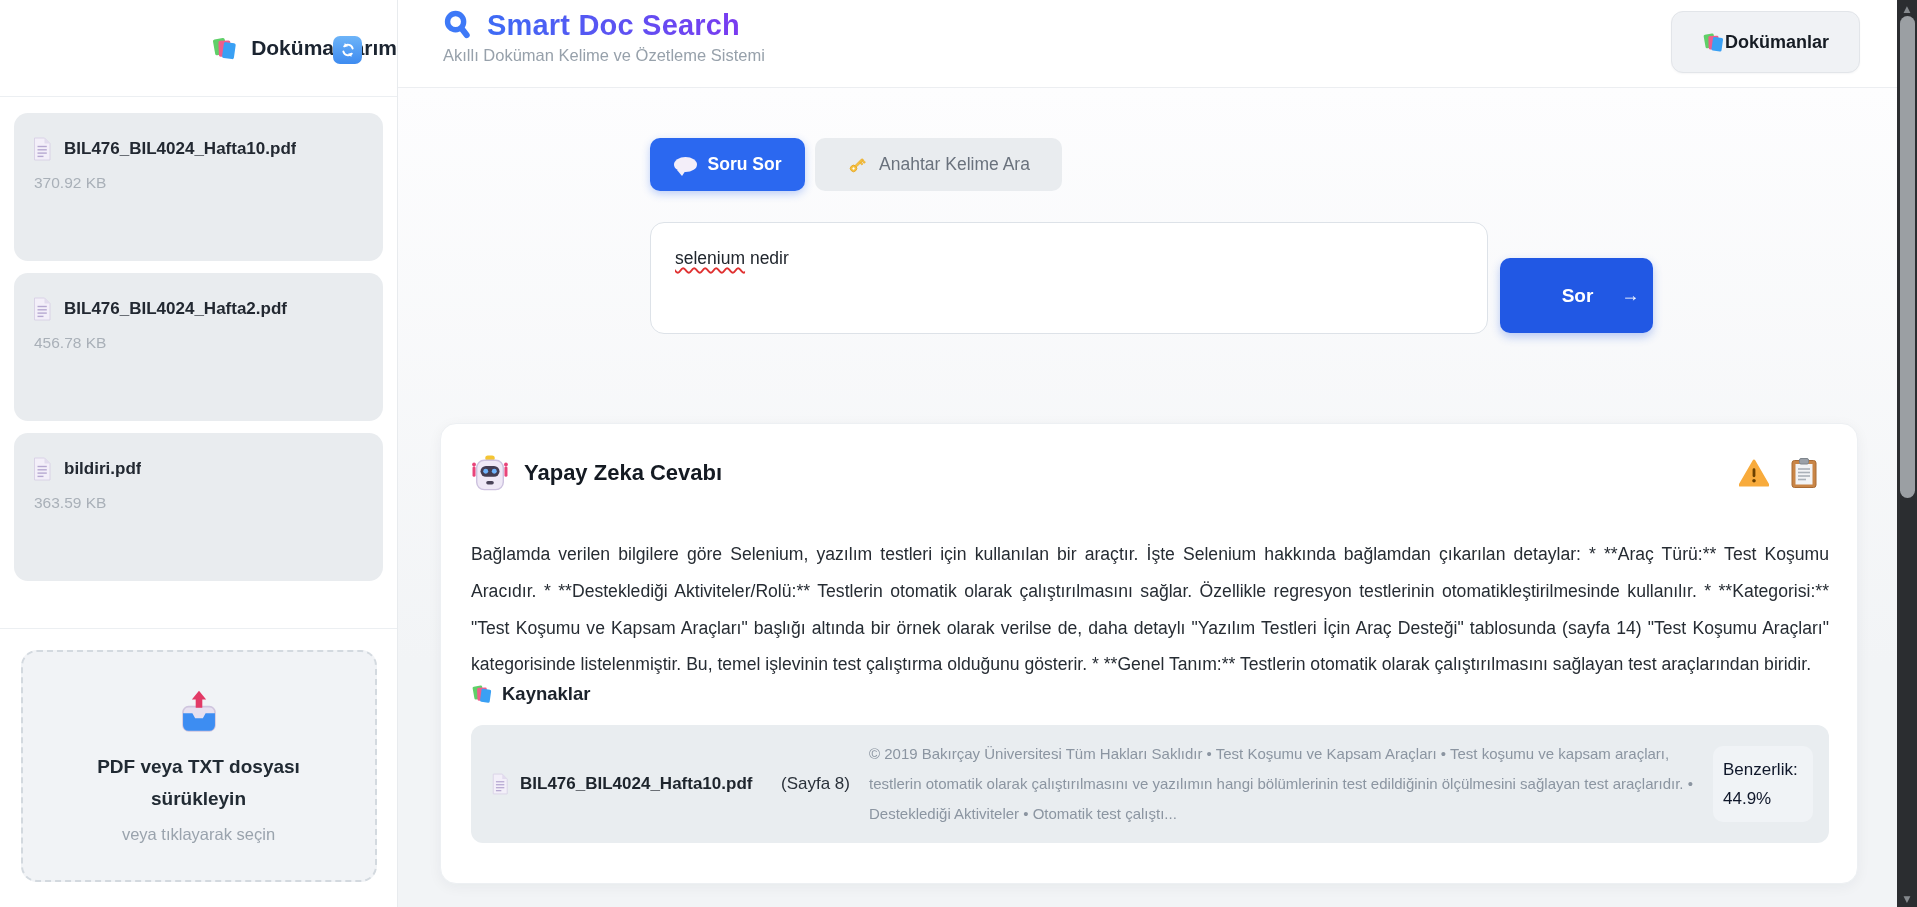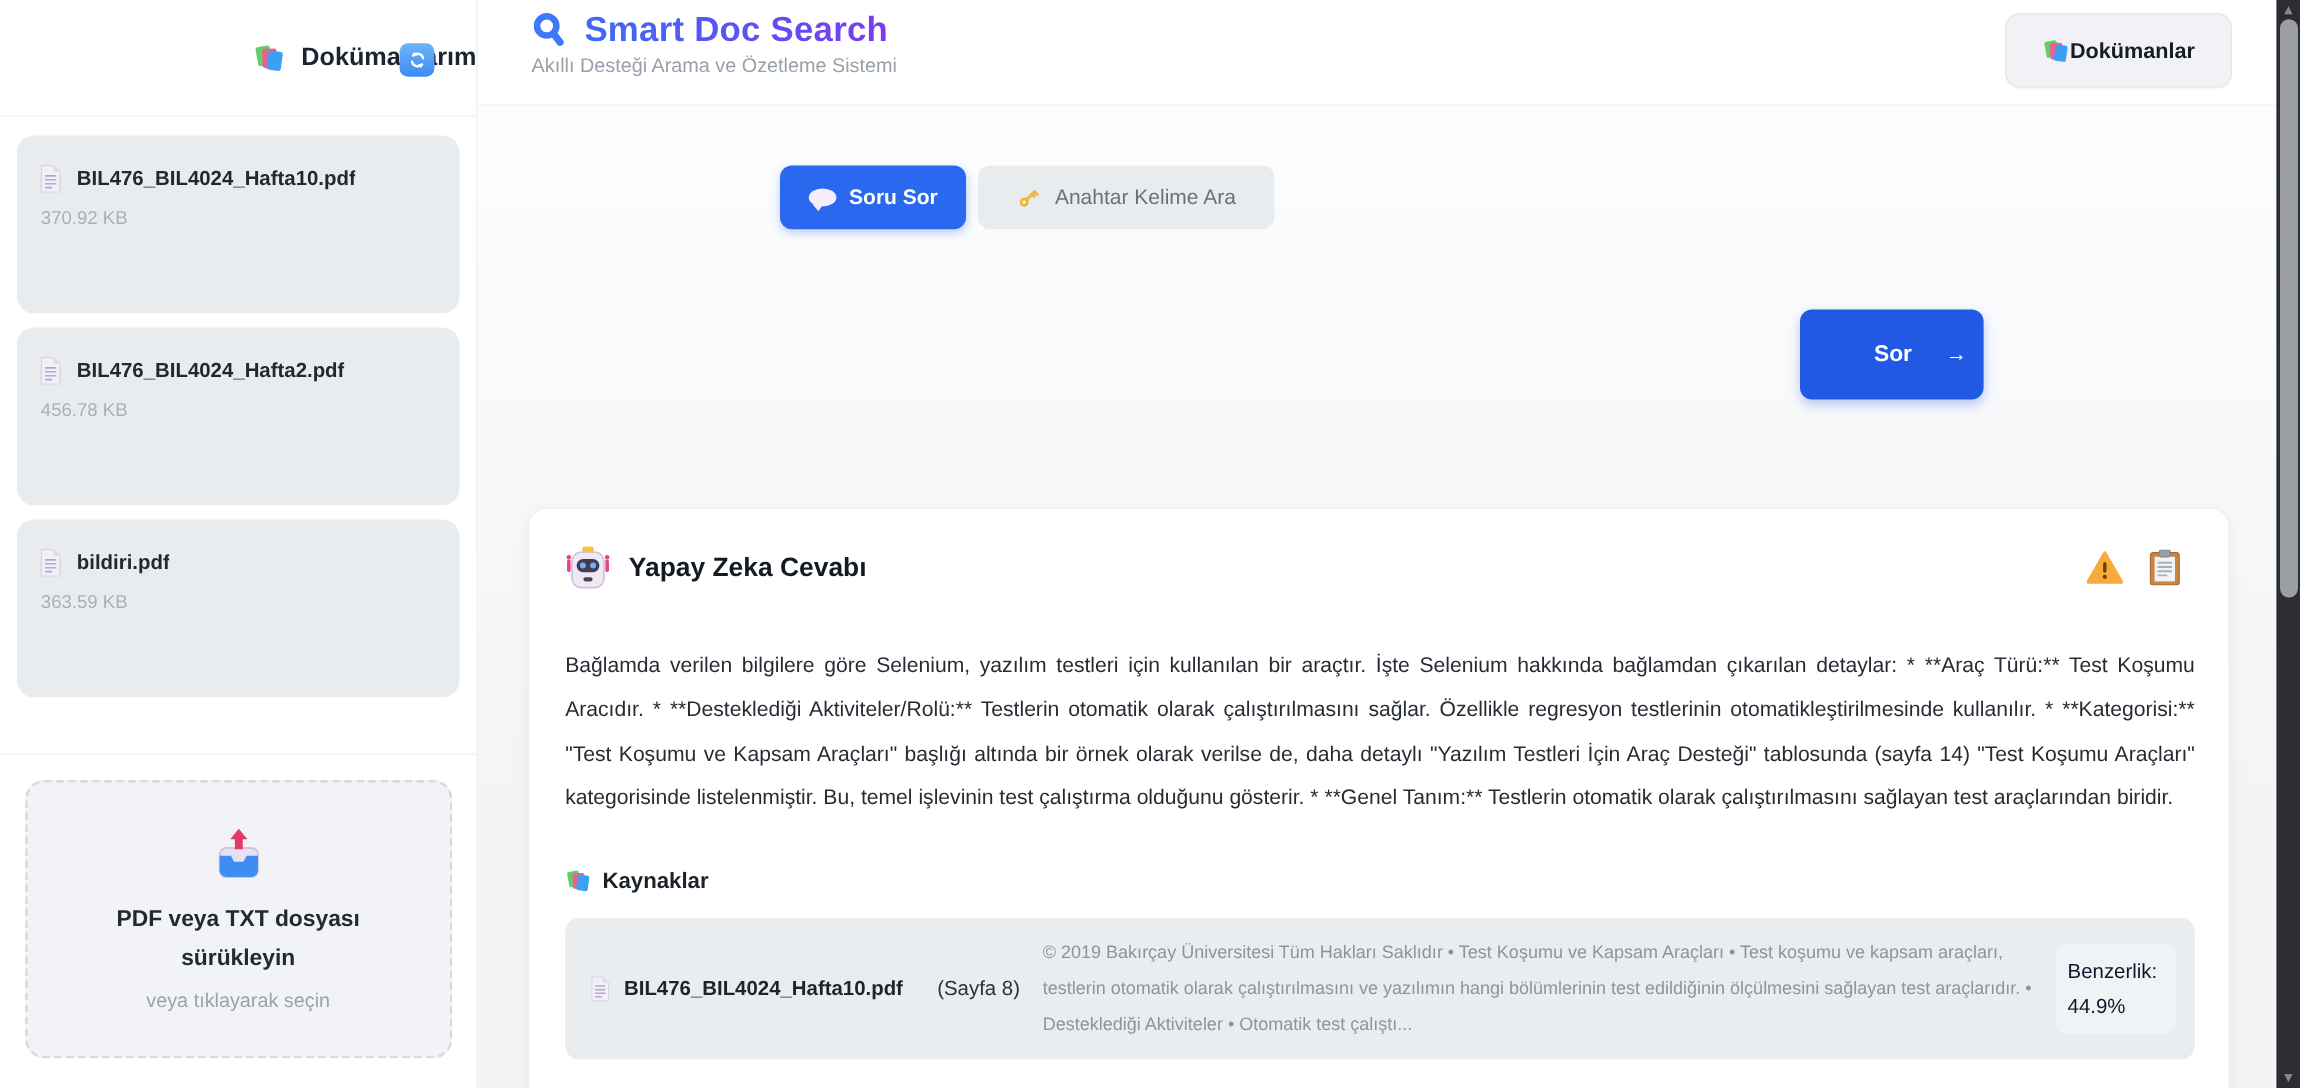--- a/index.html
+++ b/index.html
@@ -57,21 +57,21 @@
   .sor-btn .arrow { font-weight:400; font-size:18px; }
 
   
   .answer-card { position:absolute; left:42px; top:335px; width:1418px; background:#fff; border:1px solid #edf0f3;
                  border-radius:16px; padding:30px 28px 40px 30px; box-shadow:0 3px 14px rgba(20,30,50,.05); }
   .answer-header { display:flex; align-items:center; }
   .answer-title { font-size:22px; font-weight:700; color:#141a22; margin-left:15px; }
   .answer-actions { margin-left:auto; display:flex; align-items:center; gap:22px; padding-right:12px; }
   .answer-actions span { cursor:pointer; display:flex; }
   .answer-body { margin-top:44px; font-size:17.6px; line-height:36.8px; color:#262c33; text-align:justify; }
-  .sources-title { margin-top:40px; display:flex; align-items:center; gap:9px; font-size:18.5px; font-weight:700; color:#1b222b; }
+  .sources-title { display:flex; align-items:center; gap:9px; font-size:18.5px; font-weight:700; color:#1b222b; }
   .source-row { margin-top:20px; background:#e9edf0; border-radius:12px; height:118px; display:flex; align-items:center;
                 padding:0 16px 0 20px; cursor:pointer; }
   .src-file { display:flex; align-items:center; gap:11px; width:280px; flex:none; }
   .src-file span { font-size:17px; font-weight:700; color:#1d242c; white-space:nowrap; }
   .src-page { width:78px; flex:none; margin:0 10px; font-size:17px; color:#2a313a; line-height:30px; }
   .src-snippet { flex:1; font-size:15px; line-height:30px; color:#8b95a1; margin-right:14px; }
   .src-sim { width:100px; flex:none; background:#f0f3f6; border-radius:10px; padding:9px 10px; font-size:17px; line-height:29px; color:#0f172a; }
 
   
   .scrollbar { position:absolute; right:0; top:0; width:20px; height:907px; background:#2b2d30; }
@@ -186,21 +186,21 @@
       <div class="brand">
         <div class="brand-row">
           <span class="icon">
             <svg width="31" height="31" viewBox="0 0 32 32">
               <circle cx="13" cy="12" r="8.3" fill="none" stroke="#3e79f7" stroke-width="5.6"></circle>
               <line x1="19.5" y1="19.5" x2="24.5" y2="26" stroke="#3e79f7" stroke-width="6.2" stroke-linecap="round"></line>
             </svg>
           </span>
           <span class="app-title">Smart Doc Search</span>
         </div>
-        <div class="subtitle">Akıllı Desteği Arama ve Özetleme Sistemi</div>
+        <div class="subtitle">Akıllı Doküman Kelime ve Özetleme Sistemi</div>
       </div>
       <button class="docs-btn">
         <span class="icon">
           <svg width="23" height="23" viewBox="0 0 24 24">
               <use href="#g-books"></use>
             </svg>
         </span>
         <span>Dokümanlar</span>
       </button>
     </header>
@@ -219,20 +219,21 @@
               <circle cx="5.6" cy="12" r="1.3" fill="#fff"></circle>
               <rect x="8.6" y="10.8" width="12" height="2.4" rx="1" fill="#f6c344" stroke="#e5a41f" stroke-width=".7"></rect>
               <rect x="15" y="12.6" width="2" height="3.4" rx=".8" fill="#f6c344" stroke="#e5a41f" stroke-width=".7"></rect>
               <rect x="18.3" y="12.6" width="2" height="4" rx=".8" fill="#f6c344" stroke="#e5a41f" stroke-width=".7"></rect>
             </g>
           </svg>
         </span>
         <span>Anahtar Kelime Ara</span>
       </button>
 
+      <div class="query-box"><span class="misspelled">selenium</span><span> nedir</span></div>
 
       <button class="sor-btn">
         <span>Sor</span>
         <span class="arrow">→</span>
       </button>
 
       <article class="answer-card">
         <div class="answer-header">
           <span class="icon">
             <svg width="38" height="38" viewBox="0 0 40 40">

